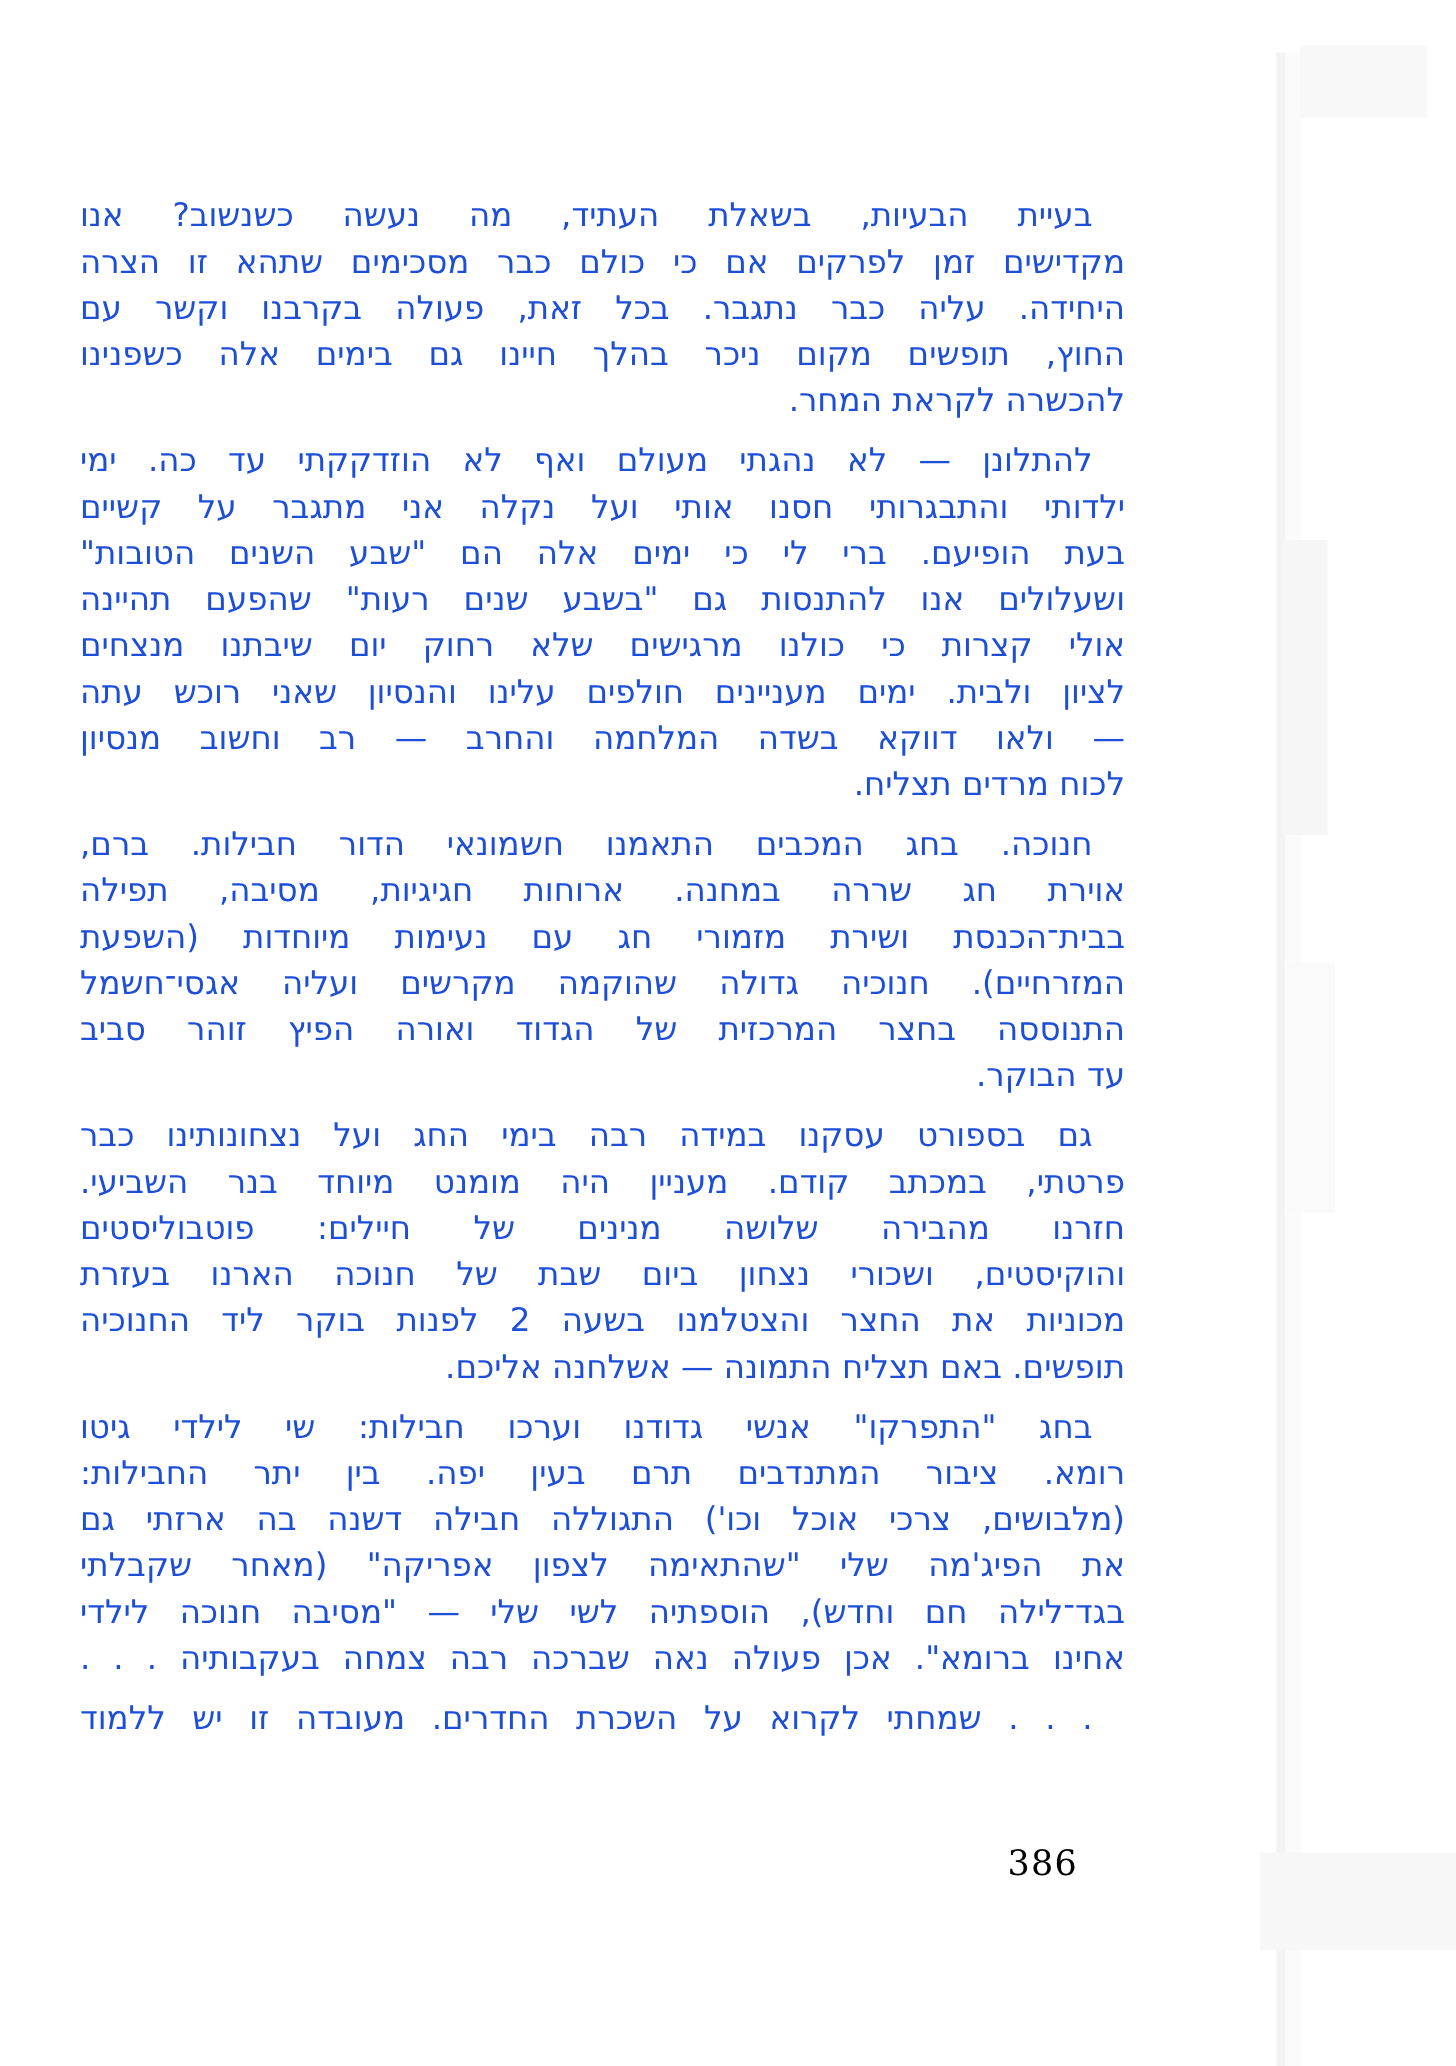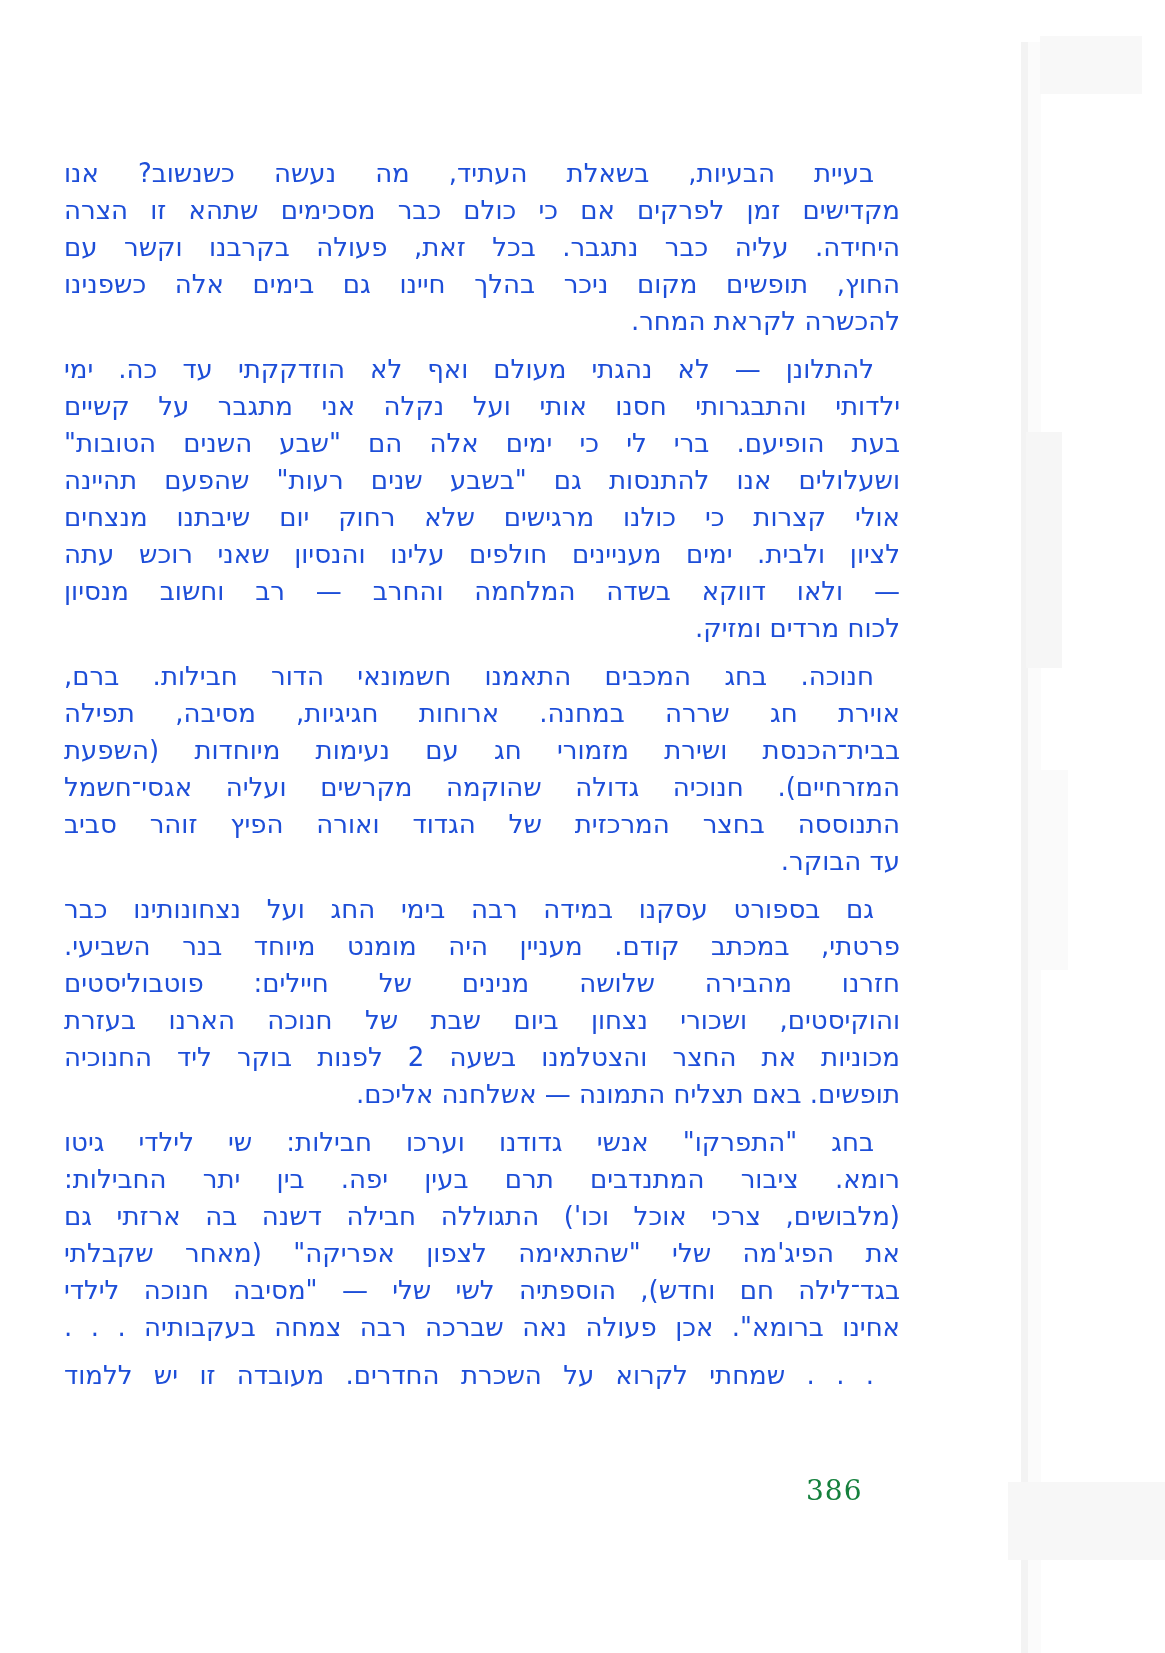--- a/index.html
+++ b/index.html
@@ -46,21 +46,21 @@
     text-align: center;
     text-align-last: right;
   }
   
   #page-number {
     position: absolute;
     top: 1474px;
     left: 806px;
     font-family: "DejaVu Serif", serif;
     font-size: 28px;
-    color: #15803d;
+    color: #000000;
     letter-spacing: 1px;
   }
   
   .scan-edge {
     position: absolute;
     left: 1021px;
     top: 42px;
     width: 7px;
     height: 1611px;
     background: #f3f3f3;
@@ -103,21 +103,21 @@
         <span class="line last-short">להכשרה לקראת המחר.</span>
       </p>
       <p class="para">
         <span class="line first">להתלונן — לא נהגתי מעולם ואף לא הוזדקקתי עד כה. ימי</span>
         <span class="line">ילדותי והתבגרותי חסנו אותי ועל נקלה אני מתגבר על קשיים</span>
         <span class="line">בעת הופיעם. ברי לי כי ימים אלה הם "שבע השנים הטובות"</span>
         <span class="line">ושעלולים אנו להתנסות גם "בשבע שנים רעות" שהפעם תהיינה</span>
         <span class="line">אולי קצרות כי כולנו מרגישים שלא רחוק יום שיבתנו מנצחים</span>
         <span class="line">לציון ולבית. ימים מעניינים חולפים עלינו והנסיון שאני רוכש עתה</span>
         <span class="line">— ולאו דווקא בשדה המלחמה והחרב — רב וחשוב מנסיון</span>
-        <span class="line last-short">לכוח מרדים ומזיק.</span>
+        <span class="line last-short">לכוח מרדים תצליח.</span>
       </p>
       <p class="para">
         <span class="line first">חנוכה. בחג המכבים התאמנו חשמונאי הדור חבילות. ברם,</span>
         <span class="line">אוירת חג שררה במחנה. ארוחות חגיגיות, מסיבה, תפילה</span>
         <span class="line">בבית־הכנסת ושירת מזמורי חג עם נעימות מיוחדות (השפעת</span>
         <span class="line">המזרחיים). חנוכיה גדולה שהוקמה מקרשים ועליה אגסי־חשמל</span>
         <span class="line">התנוססה בחצר המרכזית של הגדוד ואורה הפיץ זוהר סביב</span>
         <span class="line last-short">עד הבוקר.</span>
       </p>
       <p class="para">

